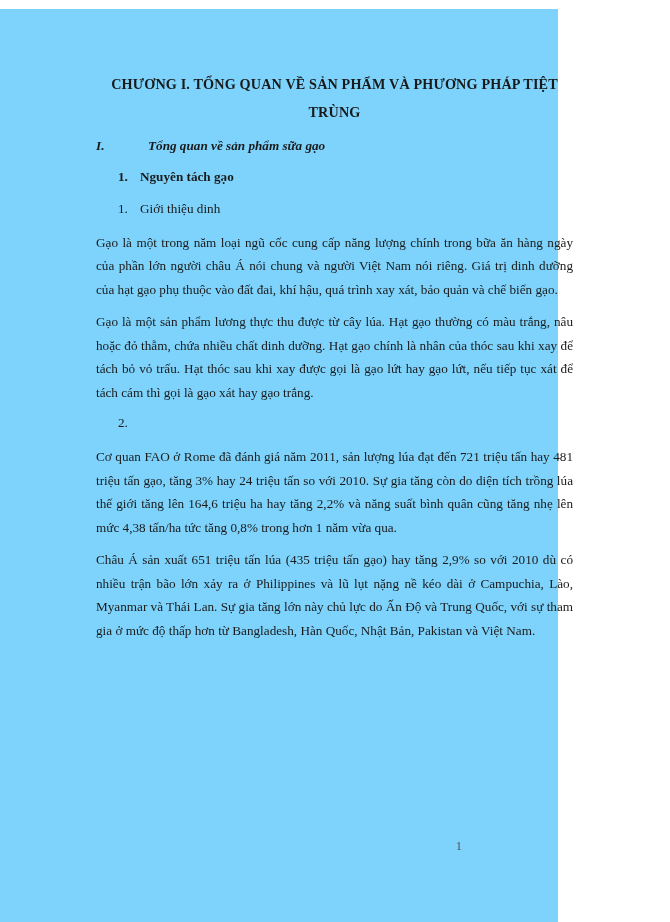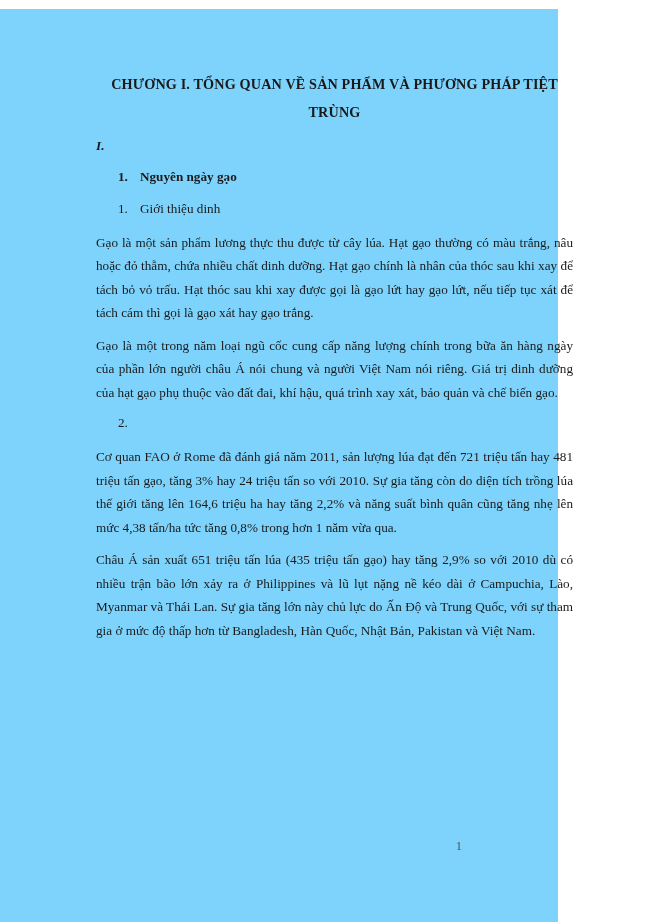--- a/index.html
+++ b/index.html
@@ -98,35 +98,36 @@
 <body>
 
 <div class="page">
 
   <div class="content">
 
     <h1 class="doc-title">CHƯƠNG I. TỔNG QUAN VỀ SẢN PHẨM VÀ PHƯƠNG PHÁP TIỆT TRÙNG</h1>
 
     <div class="heading-roman">
       <span class="num">I.</span>
+      <span>Tổng quan về sản phẩm sữa gạo</span>
     </div>
 
     <div class="heading-level2">
       <span class="num">1.</span>
-      <span>Nguyên ngày gạo</span>
+      <span>Nguyên tách gạo</span>
     </div>
 
     <div class="heading-level3">
       <span class="num">1.</span>
       <span>Giới thiệu dinh</span>
     </div>
 
+    <p class="body-text">Gạo là một trong năm loại ngũ cốc cung cấp năng lượng chính trong bữa ăn hàng ngày của phần lớn người châu Á nói chung và người Việt Nam nói riêng. Giá trị dinh dưỡng của hạt gạo phụ thuộc vào đất đai, khí hậu, quá trình xay xát, bảo quản và chế biến gạo.</p>
+
     <p class="body-text">Gạo là một sản phẩm lương thực thu được từ cây lúa. Hạt gạo thường có màu trắng, nâu hoặc đỏ thẫm, chứa nhiều chất dinh dưỡng. Hạt gạo chính là nhân của thóc sau khi xay để tách bỏ vỏ trấu. Hạt thóc sau khi xay được gọi là gạo lứt hay gạo lứt, nếu tiếp tục xát để tách cám thì gọi là gạo xát hay gạo trắng.</p>
-
-    <p class="body-text">Gạo là một trong năm loại ngũ cốc cung cấp năng lượng chính trong bữa ăn hàng ngày của phần lớn người châu Á nói chung và người Việt Nam nói riêng. Giá trị dinh dưỡng của hạt gạo phụ thuộc vào đất đai, khí hậu, quá trình xay xát, bảo quản và chế biến gạo.</p>
 
     <div class="heading-level3">
       <span class="num">2.</span>
     </div>
 
 
     <p class="body-text">Cơ quan FAO ở Rome đã đánh giá năm 2011, sản lượng lúa đạt đến 721 triệu tấn hay 481 triệu tấn gạo, tăng 3% hay 24 triệu tấn so với 2010. Sự gia tăng còn do diện tích trồng lúa thế giới tăng lên 164,6 triệu ha hay tăng 2,2% và năng suất bình quân cũng tăng nhẹ lên mức 4,38 tấn/ha tức tăng 0,8% trong hơn 1 năm vừa qua.</p>
 
     <p class="body-text">Châu Á sản xuất 651 triệu tấn lúa (435 triệu tấn gạo) hay tăng 2,9% so với 2010 dù có nhiều trận bão lớn xảy ra ở Philippines và lũ lụt nặng nề kéo dài ở Campuchia, Lào, Myanmar và Thái Lan. Sự gia tăng lớn này chủ lực do Ấn Độ và Trung Quốc, với sự tham gia ở mức độ thấp hơn từ Bangladesh, Hàn Quốc, Nhật Bản, Pakistan và Việt Nam.</p>
 

